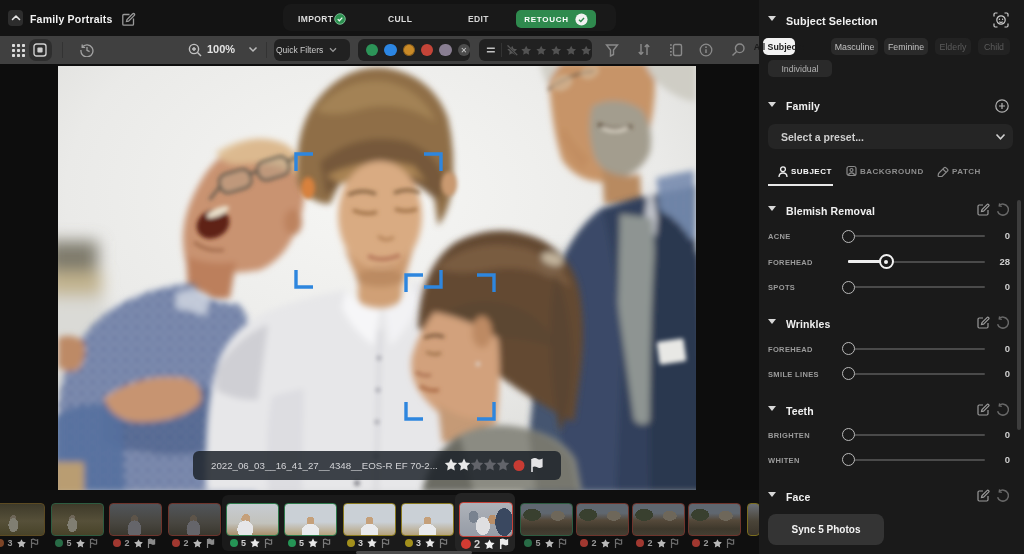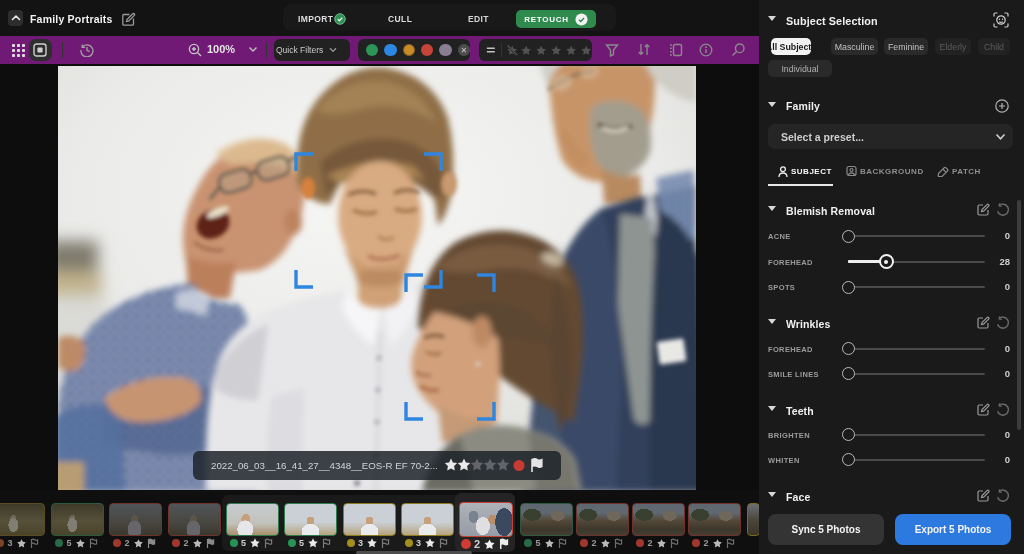--- a/index.html
+++ b/index.html
@@ -11,21 +11,21 @@
   #collapsebtn{left:8px;top:10px;width:15px;height:16px;background:#2d2d2d;border-radius:4px;
      display:flex;align-items:center;justify-content:center;}
   #projname{left:30px;top:12.5px;font-size:10.5px;font-weight:bold;color:#f2f2f2;letter-spacing:.2px;}
   #editname{left:121px;top:12px;}
   #centernav{left:283px;top:4px;width:333px;height:27px;background:#191919;border-radius:8px;}
   .navitem{font-size:8.5px;font-weight:bold;letter-spacing:.4px;color:#dcdcdc;}
   #retouchbtn{left:516px;top:10px;width:80px;height:18px;background:#2f8a4e;border-radius:5px;
      display:flex;align-items:center;justify-content:center;gap:6px;}
   #retouchbtn span{font-size:8px;font-weight:bold;letter-spacing:.7px;color:#fff;}
   
-  #toolbar{left:0;top:36px;width:759px;height:28px;background:#701a75;}
+  #toolbar{left:0;top:36px;width:759px;height:28px;background:#404040;}
   .sep{width:1px;height:16px;background:#333;}
   .tpill{background:#212121;border-radius:6px;display:flex;align-items:center;}
   
   #canvas{left:0;top:64px;width:759px;height:426px;background:#0d0d0d;}
   #photo{left:58px;top:66px;width:638px;height:426px;}
   
   #filmstrip{left:0;top:490px;width:759px;height:64px;background:#0f0f0f;}
   #brightgroup{left:222px;top:5px;width:293px;height:56px;background:#1a1a1a;border-radius:6px;}
   #selbox{left:455px;top:3px;width:60px;height:59px;background:#242424;border-radius:6px;}
   .thumb{position:absolute;top:13px;width:51px;height:31px;border-radius:4px;border:1px solid #444;}
@@ -526,21 +526,21 @@
   <div class="abs" id="panel">
     <div class="tri" style="left:9px;top:16px"></div>
     <div class="ptitle" style="left:27px;top:14.5px;font-size:10.8px">Subject Selection</div>
     <svg class="abs" style="left:234px;top:12px" width="16" height="16" viewBox="0 0 16 16" fill="none" stroke="#cdcdcd" stroke-width="1.2">
       <path d="M1 4.5 L1 2.2 Q1 1 2.2 1 L4.5 1 M11.5 1 L13.8 1 Q15 1 15 2.2 L15 4.5 M15 11.5 L15 13.8 Q15 15 13.8 15 L11.5 15 M4.5 15 L2.2 15 Q1 15 1 13.8 L1 11.5"></path>
       <circle cx="8" cy="8" r="4.2"></circle>
       <circle cx="6.4" cy="7.2" r="0.7" fill="#cdcdcd" stroke="none"></circle>
       <circle cx="9.6" cy="7.2" r="0.7" fill="#cdcdcd" stroke="none"></circle>
       <path d="M6.3 9.7 Q8 11 9.7 9.7"></path>
     </svg>
-    <div class="pill on" style="left:12px;top:38px;width:40px">All Subjects</div>
+    <div class="pill on" style="left:4px;top:38px;width:32px">All Subjects</div>
     <div class="pill off" style="left:72px;top:38px;width:47px">Masculine</div>
     <div class="pill off" style="left:125px;top:38px;width:44px">Feminine</div>
     <div class="pill dim" style="left:176px;top:38px;width:36px">Elderly</div>
     <div class="pill dim" style="left:219px;top:38px;width:32px">Child</div>
     <div class="pill off" style="left:9px;top:60px;width:64px;color:#b2b2b2">Individual</div>
 
     <div class="tri" style="left:9px;top:102px"></div>
     <div class="ptitle" style="left:27px;top:100px">Family</div>
     <svg class="abs" style="left:236px;top:99px" width="14" height="14" viewBox="0 0 14 14" fill="none" stroke="#b2b2b2" stroke-width="1.2">
       <circle cx="7" cy="7" r="6.2"></circle>
@@ -639,16 +639,15 @@
     <svg class="abs" style="left:218px;top:489px" width="13" height="13" viewBox="0 0 13 13" fill="none" stroke="#9a9a9a" stroke-width="1.2">
       <path d="M11 7 L11 10.8 Q11 12 9.8 12 L2.2 12 Q1 12 1 10.8 L1 3.2 Q1 2 2.2 2 L6 2"></path>
       <path d="M4.5 8.5 L5 6.6 L10 1.6 Q10.8 .8 11.6 1.6 Q12.4 2.4 11.6 3.2 L6.6 8.2 Z"></path>
     </svg>
     <svg class="abs" style="left:237px;top:489px" width="13" height="13" viewBox="0 0 13 13" fill="none" stroke="#686868" stroke-width="1.5">
       <path d="M3.2 2.5 A5.5 5.5 0 1 1 1.6 8.2"></path>
         <path d="M3.6 0.4 L3.2 3 L5.8 3.4" stroke-width="1.3"></path>
     </svg>
 
     <div class="btn" style="left:9px;background:#343434">Sync 5 Photos</div>
-    <div class="btn" style="left:136px;background:#2c79e0">Export 5 Photos</div>
     <div class="abs" style="left:258px;top:200px;width:4px;height:230px;background:#3d3d3d;border-radius:2px"></div>
   </div>
 </div>
 
 </body></html>

